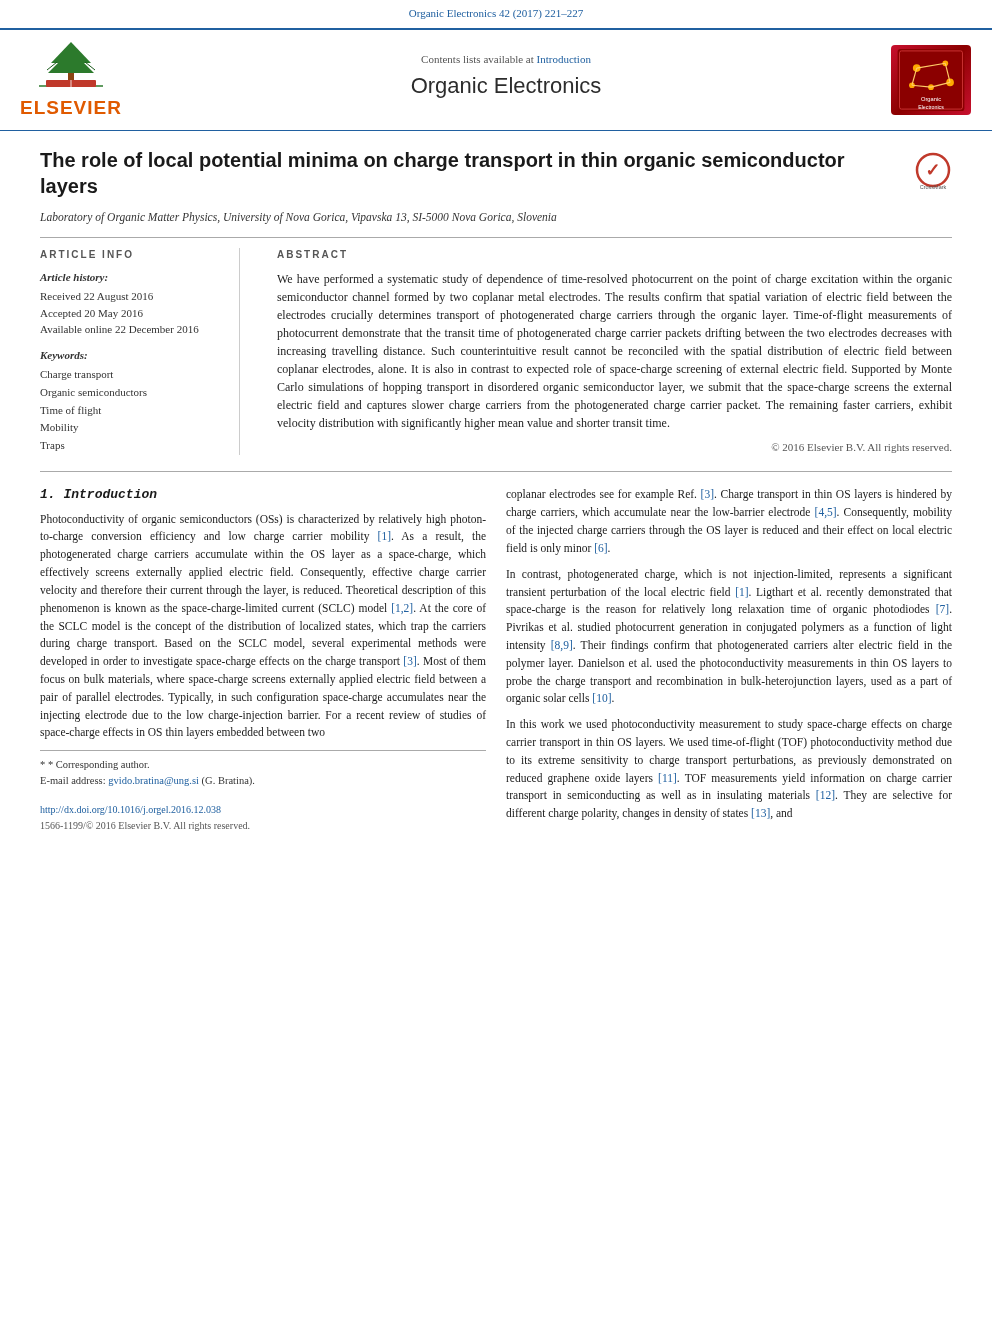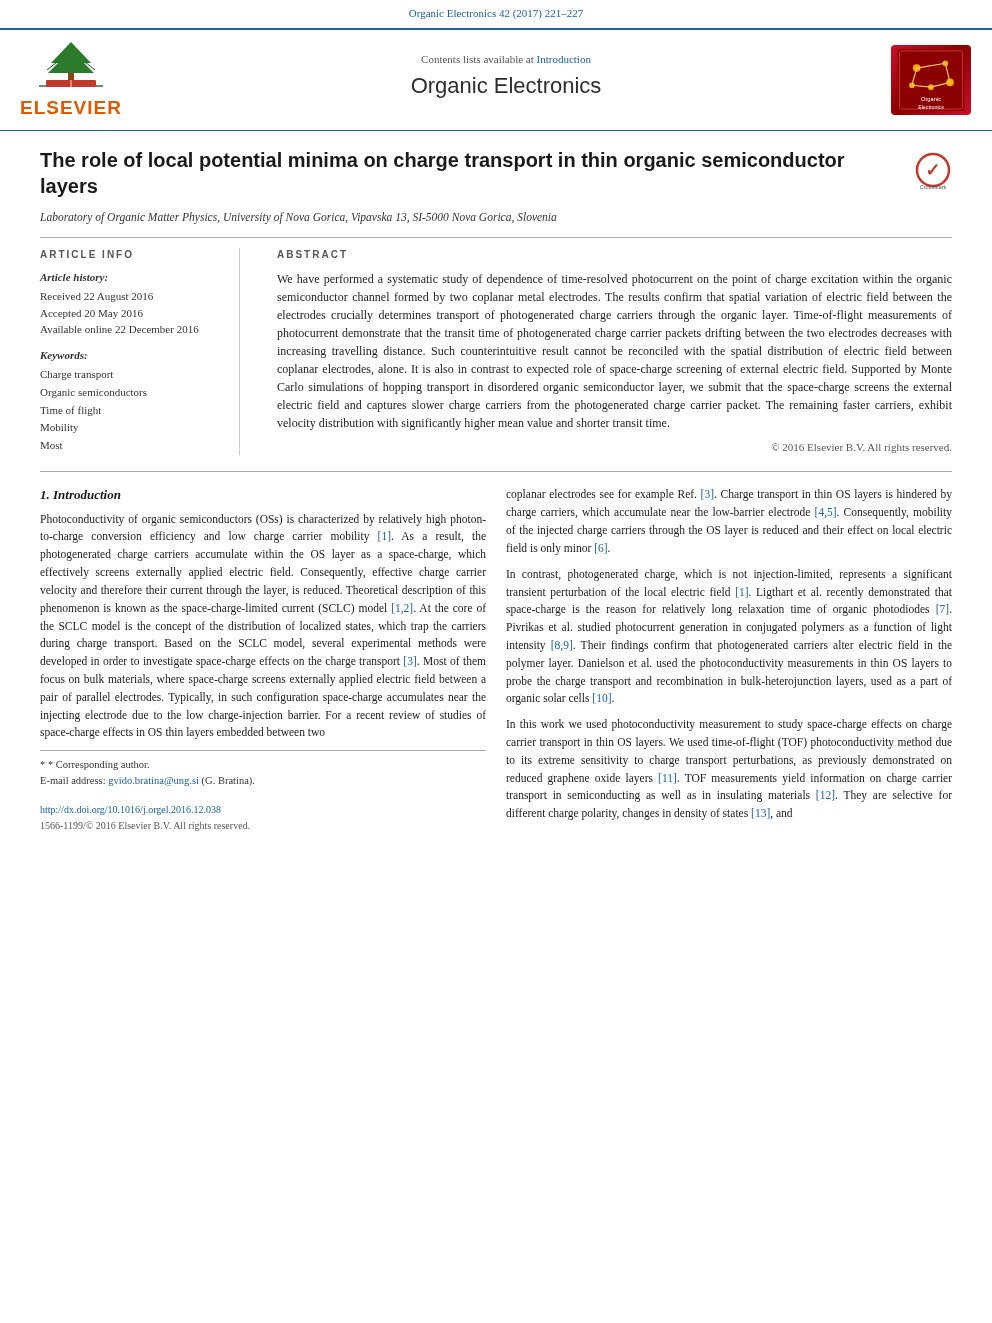--- a/index.html
+++ b/index.html
@@ -225,20 +225,21 @@
     .body-col {
       flex: 1;
     }
 
     .section-heading {
       font-size: 13px;
       font-weight: bold;
       font-style: italic;
       color: #1a1a1a;
       margin-bottom: 6px;
+      font-family: Liberation Mono, monospace;
     }
     .body-paragraph {
       font-size: 11.5px;
       line-height: 1.55;
       text-align: justify;
       color: #1a1a1a;
       margin-bottom: 8px;
     }
     .body-paragraph a, .body-paragraph .ref { color: #2060a0; text-decoration: none; }
     .ref { color: #2060a0; }
@@ -353,21 +354,21 @@
       <div class="info-group-label">Article history:</div>
       <div class="info-item">Received 22 August 2016</div>
       <div class="info-item">Accepted 20 May 2016</div>
       <div class="info-item">Available online 22 December 2016</div>
 
       <div class="keywords-label">Keywords:</div>
       <div class="keyword-item">Charge transport</div>
       <div class="keyword-item">Organic semiconductors</div>
       <div class="keyword-item">Time of flight</div>
       <div class="keyword-item">Mobility</div>
-      <div class="keyword-item">Most</div>
+      <div class="keyword-item">Traps</div>
     </div>
 
     <div class="abstract-col">
       <div class="section-label">ABSTRACT</div>
       <div class="abstract-text">We have performed a systematic study of dependence of time-resolved photocurrent on the point of charge excitation within the organic semiconductor channel formed by two coplanar metal electrodes. The results confirm that spatial variation of electric field between the electrodes crucially determines transport of photogenerated charge carriers through the organic layer. Time-of-flight measurements of photocurrent demonstrate that the transit time of photogenerated charge carrier packets drifting between the two electrodes decreases with increasing travelling distance. Such counterintuitive result cannot be reconciled with the spatial distribution of electric field between coplanar electrodes, alone. It is also in contrast to expected role of space-charge screening of external electric field. Supported by Monte Carlo simulations of hopping transport in disordered organic semiconductor layer, we submit that the space-charge screens the external electric field and captures slower charge carriers from the photogenerated charge carrier packet. The remaining faster carriers, exhibit velocity distribution with significantly higher mean value and shorter transit time.</div>
       <div class="copyright-line">© 2016 Elsevier B.V. All rights reserved.</div>
     </div>
   </div>
 
   <hr class="section-divider">

